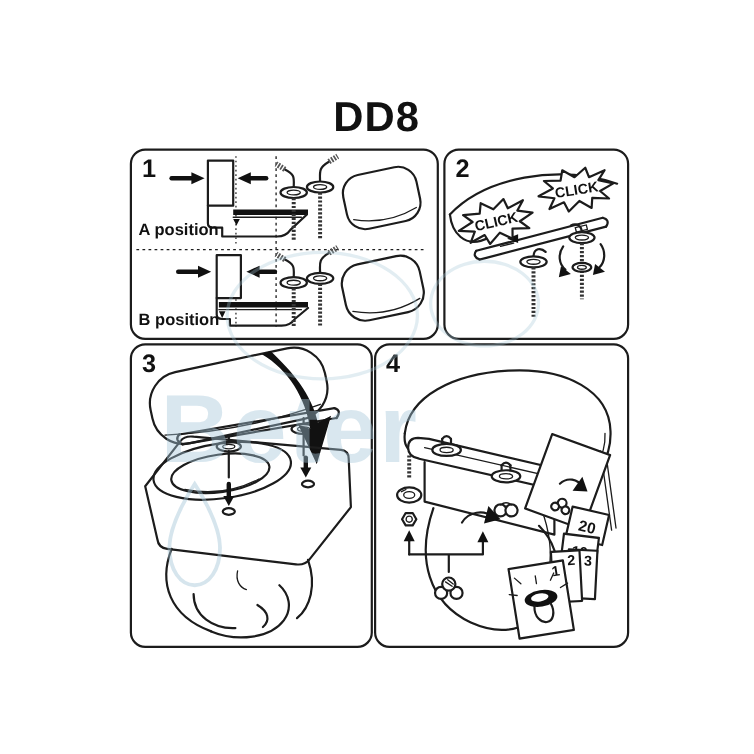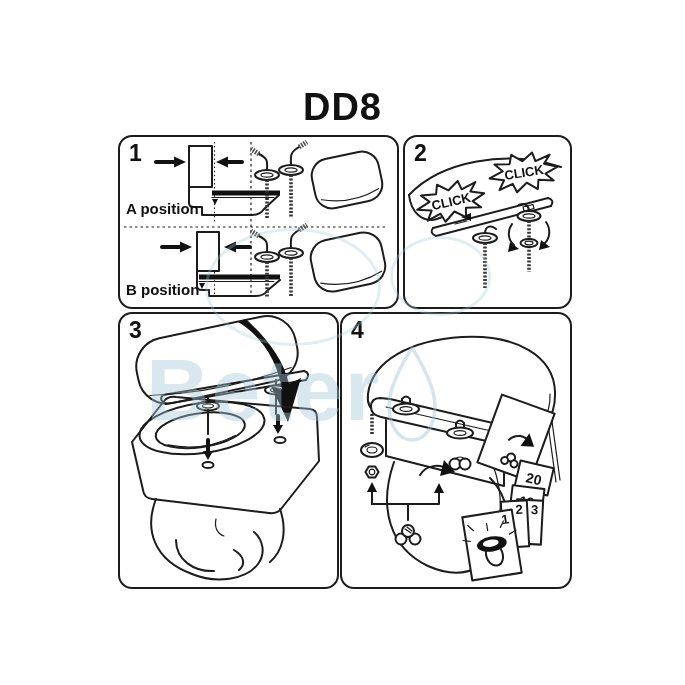--- a/index.html
+++ b/index.html
@@ -16,21 +16,21 @@
   .ln12{fill:none;stroke:#1c1c1c;stroke-width:1.2;stroke-linecap:round;}
   .fw{fill:#fff;stroke:#1c1c1c;stroke-width:2;stroke-linejoin:round;}
   .blk{fill:#111;stroke:none;}
   .thread{fill:none;stroke:#333;stroke-width:3.6;stroke-dasharray:2 1.6;}
   .dot{fill:none;stroke:#1c1c1c;stroke-width:1.1;stroke-dasharray:1.5 2.6;}
   .dash{fill:none;stroke:#1c1c1c;stroke-width:1.2;stroke-dasharray:2.5 3;}
   .thick{fill:none;stroke:#111;stroke-width:4;stroke-linecap:round;}
   svg text{font-family:"Liberation Sans",sans-serif;fill:#111;}
   
   .wm{position:absolute;left:146px;top:344px;display:flex;align-items:flex-start;
-      color:rgba(165,198,216,.42);pointer-events:none;z-index:9;font-weight:600;}
+      color:rgba(165,198,216,.42);pointer-events:none;z-index:9;font-weight:600;flex-direction:column;}
   .wm span{font-size:88px;line-height:92px;letter-spacing:2px;}
   .wm-drop{margin:0 4px;}
   .wm-ellipse{position:absolute;border:3px solid rgba(165,198,216,.32);border-radius:50%;
               pointer-events:none;z-index:9;}
 </style>
 </head>
 <body>
 
 <div id="sheet">
 

